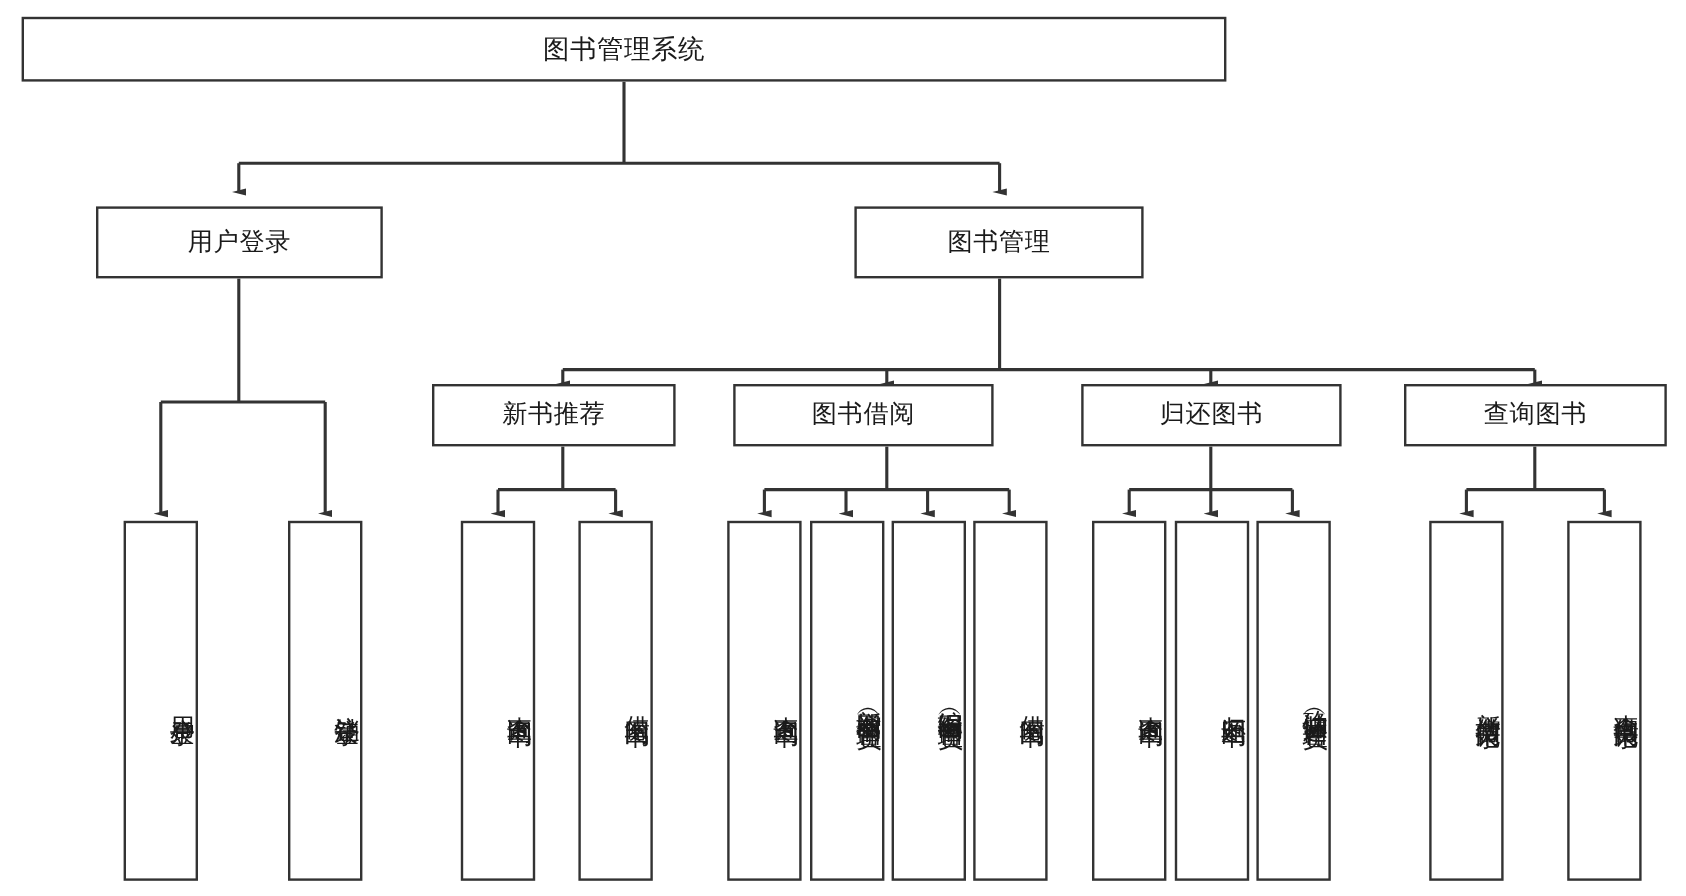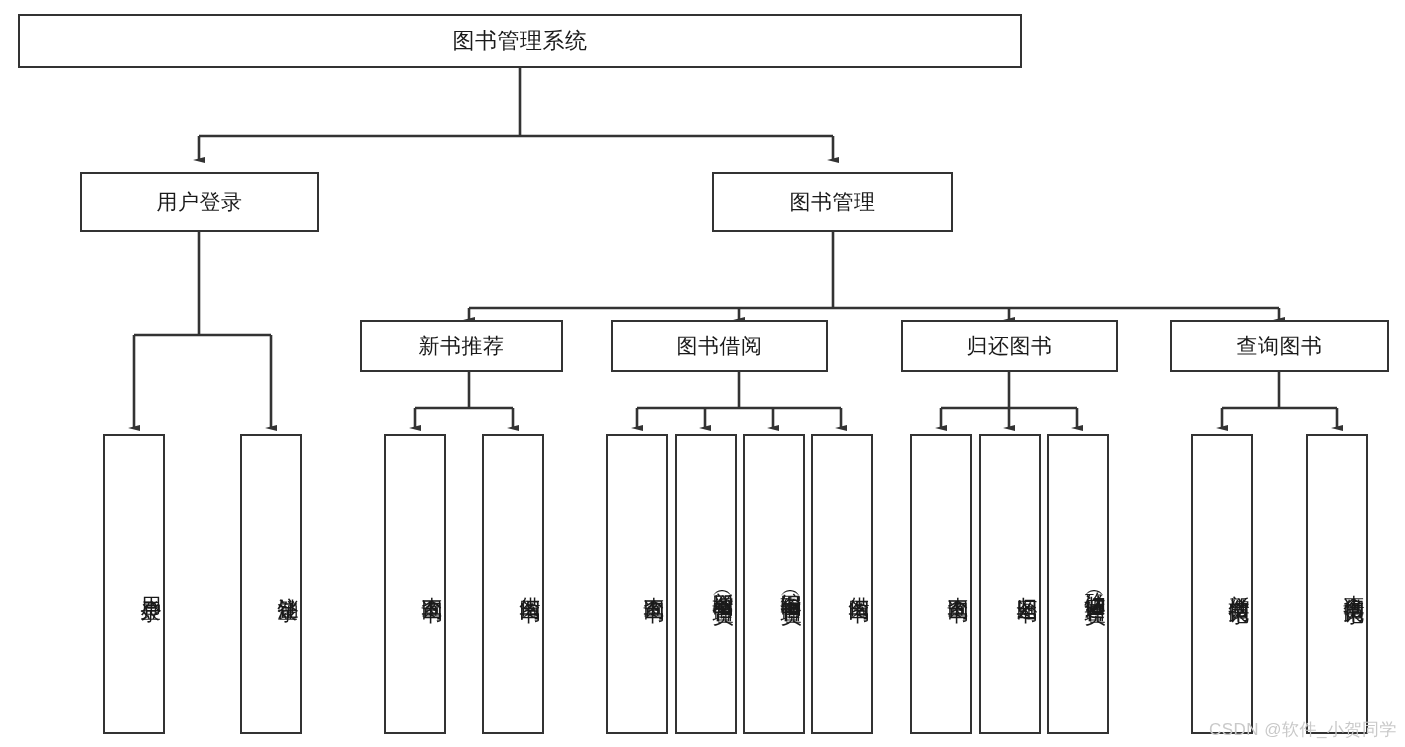--- a/index.html
+++ b/index.html
@@ -186,15 +186,14 @@
     <span class="vtext">确认归还（管理员）</span>
   </div>
 
   <div class="node v" style="left:1191px; top:434px; width:62px; height:300px;">
     <span class="vtext">新增借阅记录</span>
   </div>
   <div class="node v" style="left:1306px; top:434px; width:62px; height:300px;">
     <span class="vtext">查询借阅记录</span>
   </div>
 
-  <div class="watermark">CSDN @软件_小贺同学</div>
 
 </div>
 
 </body></html>

